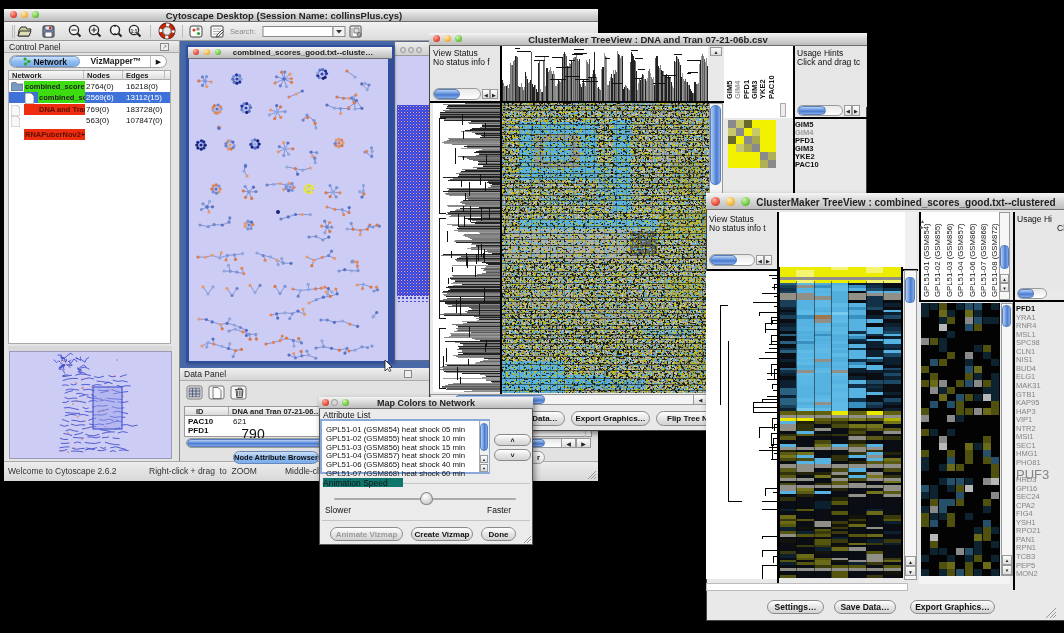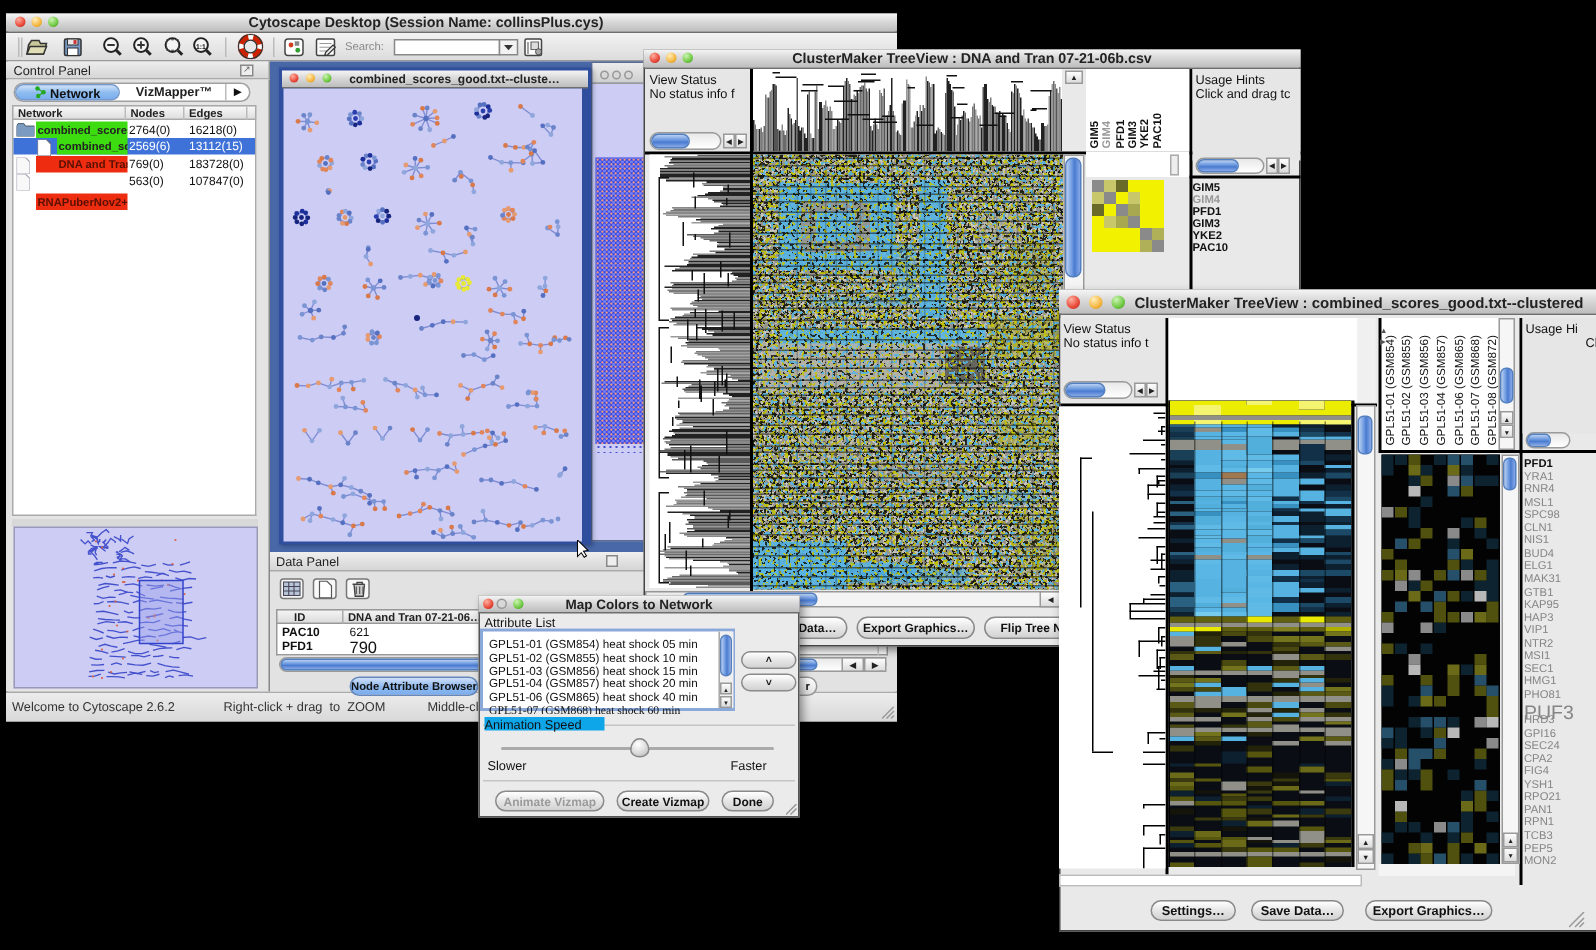--- a/index.html
+++ b/index.html
@@ -292,21 +292,21 @@
 </svg>
   </div>
 <div class="abs" style="left:184px;top:406px;width:408px;height:10px;background:linear-gradient(#f4f4f4,#dcdcdc);border:1px solid #999;font-size:7.5px;"></div>
 <div class="abs" style="left:196px;top:407px;width:30px;height:9px;font-size:7.5px;font-weight:bold;line-height:9px;color:#222;">ID</div>
 <div class="abs" style="left:232px;top:407px;width:160px;height:9px;font-size:7.5px;font-weight:bold;line-height:9px;color:#222;">DNA and Tran 07-21-06…</div>
 <div class="abs" style="left:228px;top:407px;width:1px;height:9px;background:#aaa;"></div>
 <div class="abs" style="left:184px;top:416px;width:408px;height:21px;background:#fff;border:1px solid #999;border-top:none;"></div>
 <div class="abs" style="left:188px;top:417px;width:40px;height:9px;font-size:8px;font-weight:bold;color:#111;">PAC10</div>
 <div class="abs" style="left:233px;top:417px;width:40px;height:9px;font-size:8px;color:#111;">621</div>
 <div class="abs" style="left:188px;top:426px;width:40px;height:9px;font-size:8px;font-weight:bold;color:#111;">PFD1</div>
-<div class="abs" style="left:233px;top:426px;width:40px;height:9px;font-size:11px;color:#111;">790</div>
+<div class="abs" style="left:233px;top:426px;width:40px;height:9px;font-size:14px;color:#111;text-align:center;">790</div>
 <div class="abs" style="left:585px;top:416px;width:1px;height:21px;background:#ccc;"></div>
 <div class="abs sltrack" style="left:186px;top:438px;width:405px;height:10px;"></div>
 <div class="abs" style="left:187px;top:439px;width:358px;height:8px;border-radius:4px;background:linear-gradient(#b8cff2,#6f9be0 40%,#4a7bd0 60%,#88aae8);border:1px solid #5580c0;"></div>
 <div class="abs arrbox" style="left:561px;top:438px;width:15px;height:10px;font-size:6px;line-height:10px;">◀</div>
 <div class="abs arrbox" style="left:576px;top:438px;width:15px;height:10px;font-size:6px;line-height:10px;">▶</div>
 <div class="abs" style="left:233px;top:451px;width:86px;height:13px;background:linear-gradient(#cfe0f8,#92bbee 50%,#7aaeee);border:1px solid #6688bb;border-radius:7px;font-size:7.5px;line-height:12px;text-align:center;font-weight:bold;color:#111;white-space:nowrap;overflow:hidden;">Node Attribute Browser</div>
 <div class="abs" style="left:527px;top:451px;width:18px;height:13px;background:linear-gradient(#fff,#e0e0e0);border:1px solid #999;border-radius:7px;font-size:7.5px;line-height:12px;text-align:right;font-weight:bold;color:#111;padding-right:4px;overflow:hidden;">r</div>
 <div class="abs" style="left:394px;top:41px;width:204px;height:320px;background:#8ca0c8;border:1px solid #5a6a90;"></div>
 <div class="abs" style="left:395px;top:42px;width:202px;height:14px;background:linear-gradient(#ececec,#cfcfcf);border-bottom:1px solid #999;"></div>
 <div class="tl n" style="left:400px;top:47px;width:6px;height:6px;"></div>
@@ -1647,30 +1647,30 @@
 <div class="tl g" style="left:342px;top:399px;width:7.0px;height:7.0px;"></div>
 <div class="abs wtitle" style="left:319px;top:398px;width:214px;height:11px;font-size:9px;line-height:11px;">Map Colors to Network</div>
 <div class="abs" style="left:323px;top:410px;width:60px;height:9px;font-size:8.5px;color:#111;">Attribute List</div>
 <div class="abs" style="left:320px;top:419px;width:170px;height:55px;background:#fff;border:2px solid #8aa8d8;"></div>
 <div class="abs" style="left:324px;top:425px;width:152px;height:51px;overflow:hidden;">
     <div style="position:absolute;left:2px;top:0.0px;font-size:7.8px;color:#111;white-space:nowrap;">GPL51-01 (GSM854) heat shock 05 min</div>
     <div style="position:absolute;left:2px;top:8.8px;font-size:7.8px;color:#111;white-space:nowrap;">GPL51-02 (GSM855) heat shock 10 min</div>
     <div style="position:absolute;left:2px;top:17.6px;font-size:7.8px;color:#111;white-space:nowrap;">GPL51-03 (GSM856) heat shock 15 min</div>
     <div style="position:absolute;left:2px;top:26.4px;font-size:7.8px;color:#111;white-space:nowrap;">GPL51-04 (GSM857) heat shock 20 min</div>
     <div style="position:absolute;left:2px;top:35.2px;font-size:7.8px;color:#111;white-space:nowrap;">GPL51-06 (GSM865) heat shock 40 min</div>
-    <div style="position:absolute;left:2px;top:44.0px;font-size:7.8px;color:#111;white-space:nowrap;font-family:Liberation Serif, serif;">GPL51-07 (GSM868) heat shock 60 min</div>
+    <div style="position:absolute;left:2px;top:44.0px;font-size:7.8px;color:#111;white-space:nowrap;">GPL51-07 (GSM868) heat shock 60 min</div>
   </div>
 <div class="abs" style="left:479px;top:421px;width:10px;height:51px;background:#f0f0f0;border-left:1px solid #aaa;"></div>
 <div class="abs" style="left:480px;top:423px;width:8px;height:28px;border-radius:4px;background:linear-gradient(90deg,#b8cff2,#6f9be0 40%,#4a7bd0 60%,#88aae8);border:1px solid #5580c0;"></div>
 <div class="abs arrbox" style="left:480px;top:455px;width:8px;height:8px;font-size:4px;line-height:8px;">▲</div>
 <div class="abs arrbox" style="left:480px;top:464px;width:8px;height:8px;font-size:4px;line-height:8px;">▼</div>
 <div class="abs btn" style="left:494px;top:434px;width:37px;height:12px;font-size:7px;line-height:11px;border-radius:6px;">˄</div>
 <div class="abs btn" style="left:494px;top:449px;width:37px;height:12px;font-size:7px;line-height:11px;border-radius:6px;">˅</div>
 <div class="abs" style="left:322px;top:483px;width:208px;height:1px;background:#c5c5c5;"></div>
-<div class="abs" style="left:323px;top:478px;width:80px;height:9px;font-size:8.5px;color:#111;background:#0ea5e9;">Animation Speed</div>
+<div class="abs" style="left:323px;top:478px;width:80px;height:9px;font-size:8.5px;color:#111;background:#0f766e;">Animation Speed</div>
 <div class="abs" style="left:334px;top:498px;width:182px;height:2px;background:#aaa;border-radius:1px;"></div>
 <div class="abs" style="left:420px;top:492px;width:13px;height:13px;background:radial-gradient(circle at 40% 30%,#fff,#d8d8d8 60%,#b0b0b0);border:1px solid #888;border-radius:50% 50% 50% 50%/60% 60% 40% 40%;"></div>
 <div class="abs" style="left:325px;top:505px;width:40px;height:10px;font-size:8.5px;color:#111;">Slower</div>
 <div class="abs" style="left:487px;top:505px;width:40px;height:10px;font-size:8.5px;color:#111;">Faster</div>
 <div class="abs" style="left:322px;top:520px;width:208px;height:1px;background:#c5c5c5;"></div>
 <div class="abs btn" style="left:330px;top:527px;width:73px;height:14px;font-size:8px;line-height:13px;color:#9a9a9a;">Animate Vizmap</div>
 <div class="abs btn" style="left:411px;top:527px;width:62px;height:14px;font-size:8px;line-height:13px;">Create Vizmap</div>
 <div class="abs btn" style="left:481px;top:527px;width:35px;height:14px;font-size:8px;line-height:13px;">Done</div>
 <div class="abs" style="left:524px;top:536px;width:8px;height:8px;">
     <svg width="8" height="8">

